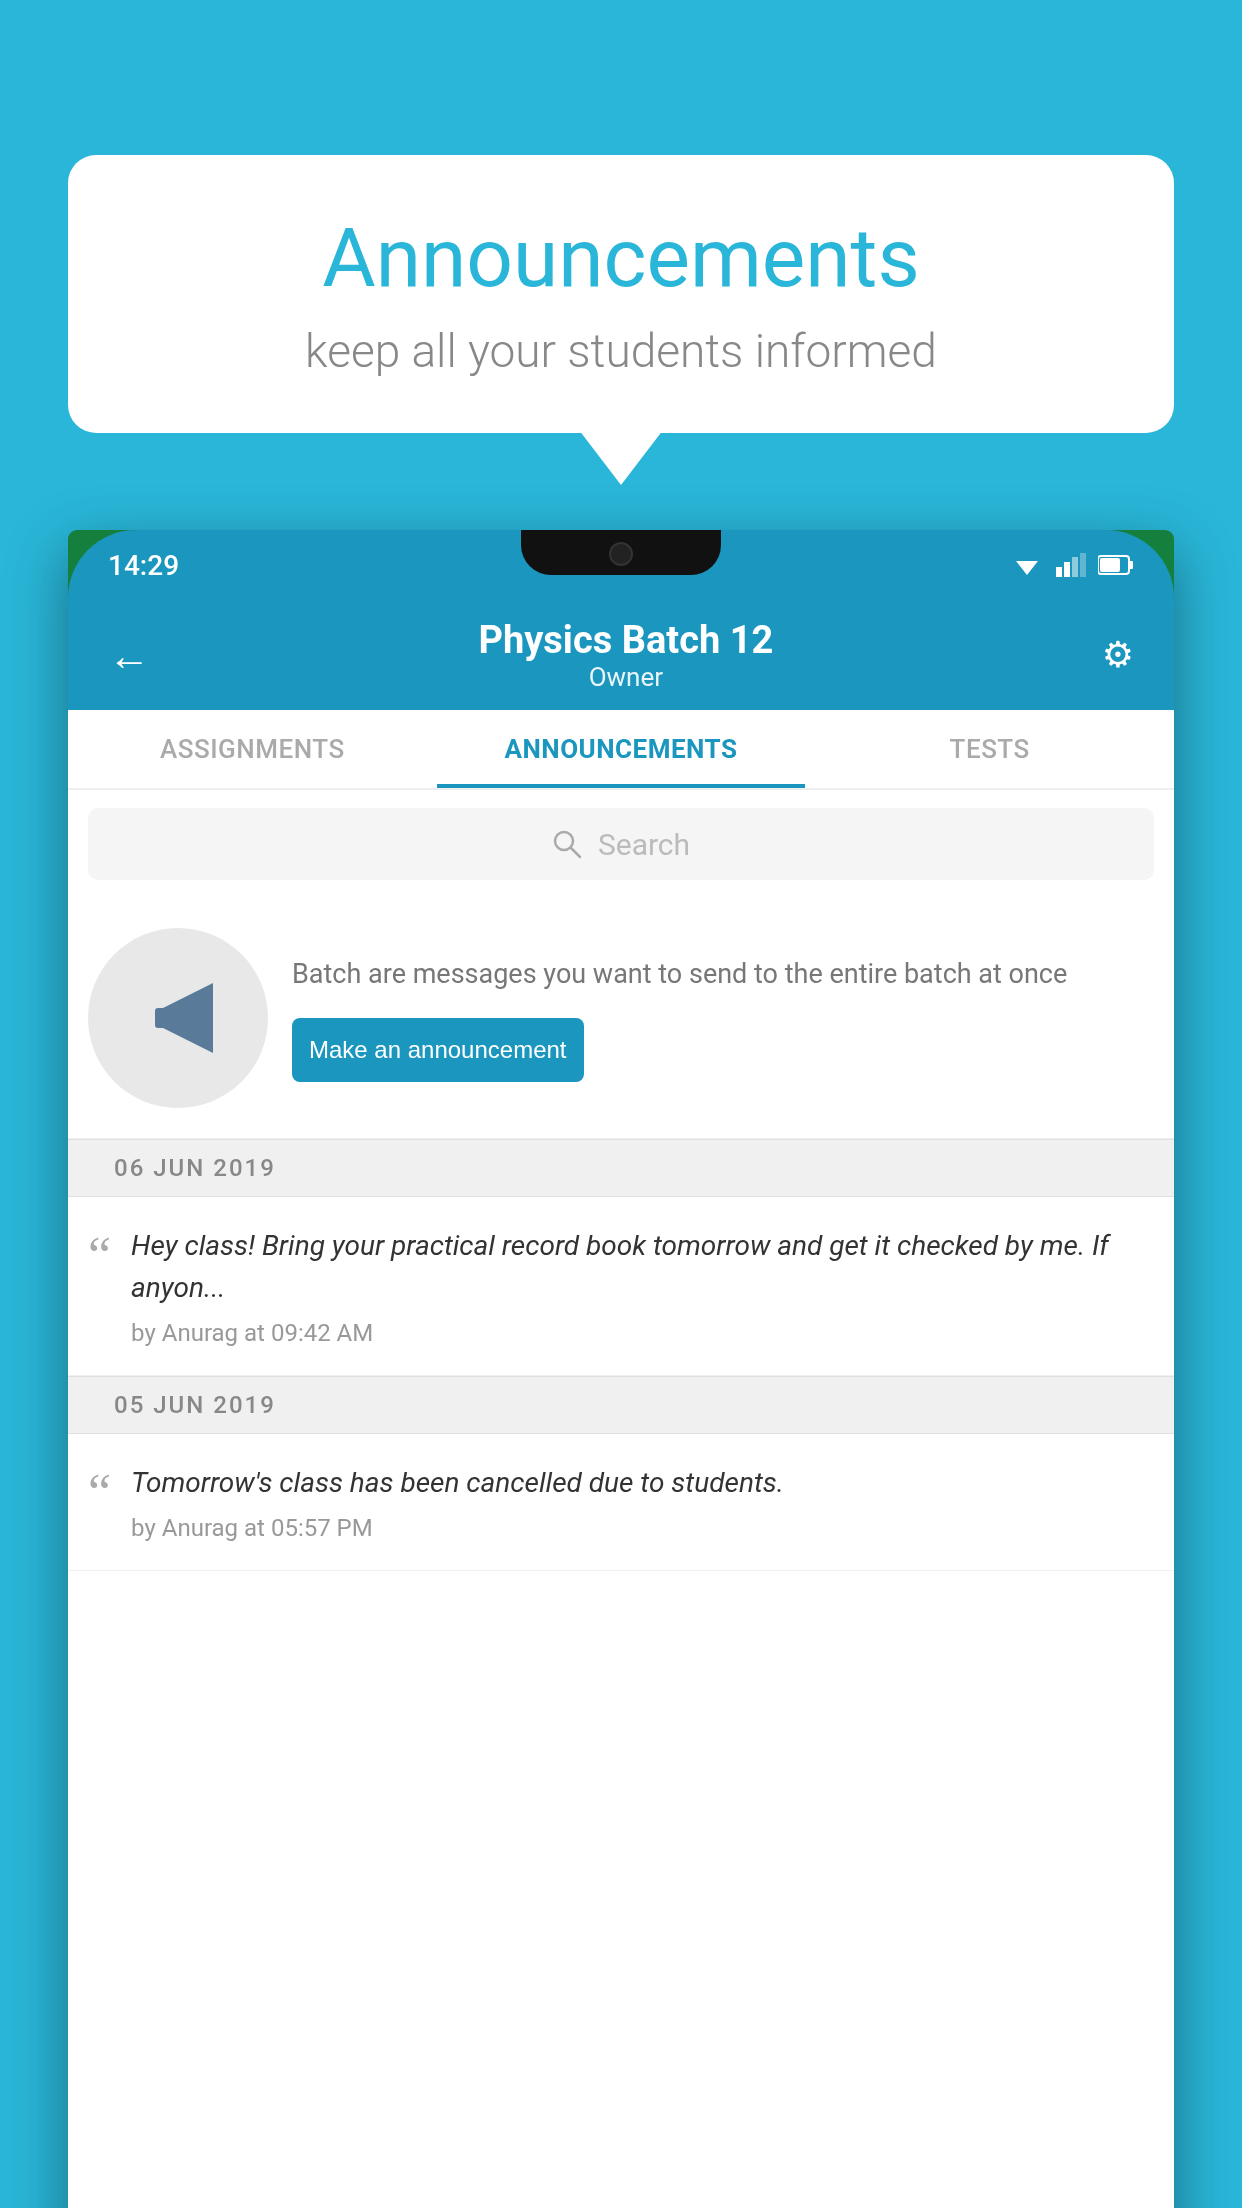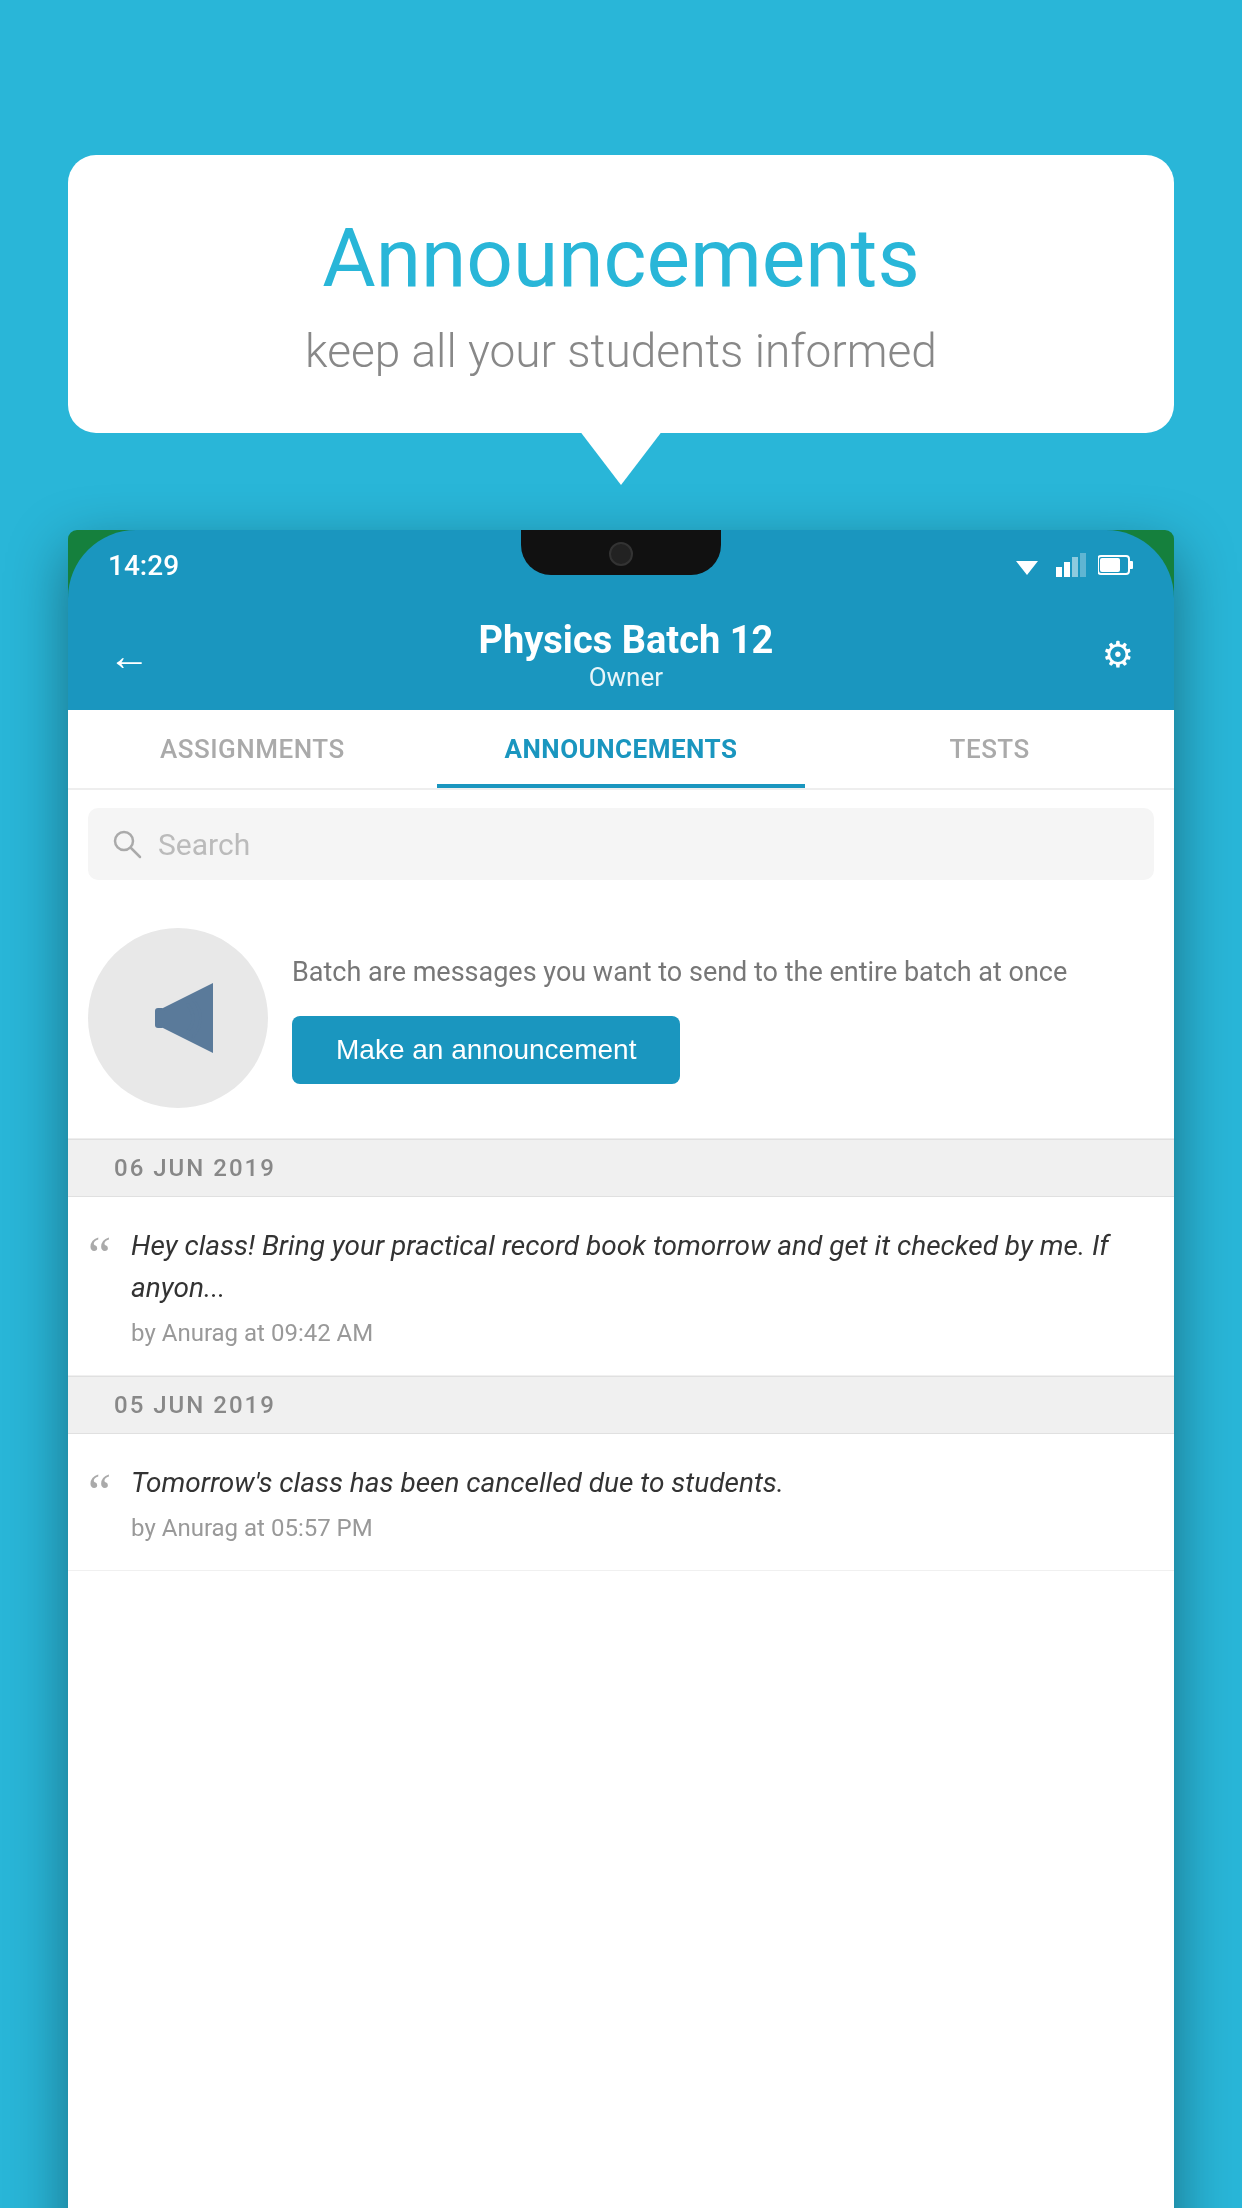--- a/index.html
+++ b/index.html
@@ -202,20 +202,21 @@
     
     .search-bar {
       background: #f5f5f5;
       margin: 18px 20px;
       border-radius: 10px;
       height: 72px;
       display: flex;
       align-items: center;
       padding: 0 24px;
       gap: 16px;
+      justify-content: center;
     }
 
     .search-placeholder {
       color: #bbb;
       font-size: 30px;
     }
 
     
     .empty-state {
       display: flex;
@@ -245,22 +246,22 @@
       font-size: 27px;
       line-height: 1.5;
       margin-bottom: 24px;
     }
 
     .make-announcement-btn {
       background: #1a96bf;
       color: white;
       border: none;
       border-radius: 8px;
-      padding: 18px 44px;
-      font-size: 28px;
+      padding: 18px 17px;
+      font-size: 24px;
       cursor: pointer;
       font-weight: 500;
     }
 
     
     .date-separator {
       background: #f0f0f0;
       padding: 14px 46px;
       font-size: 24px;
       color: #888;

